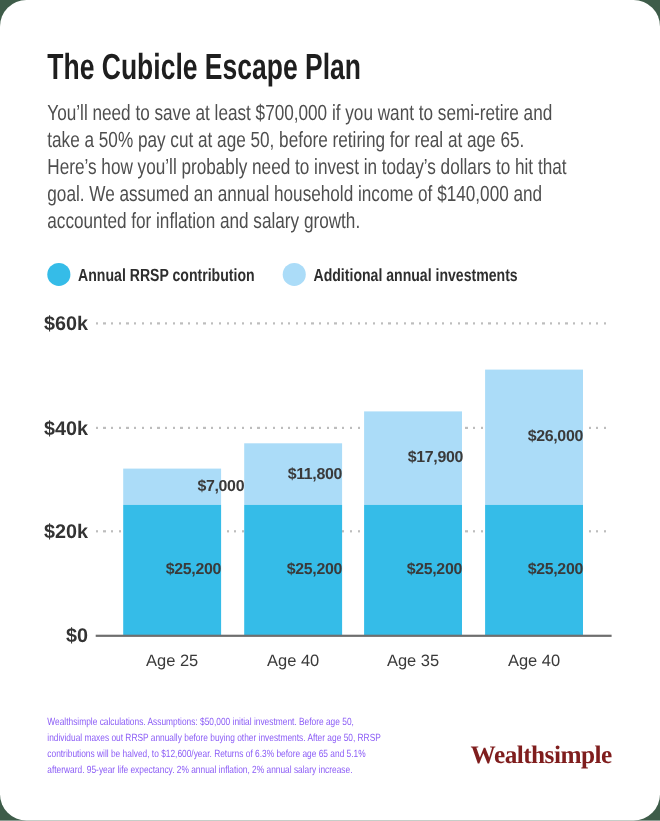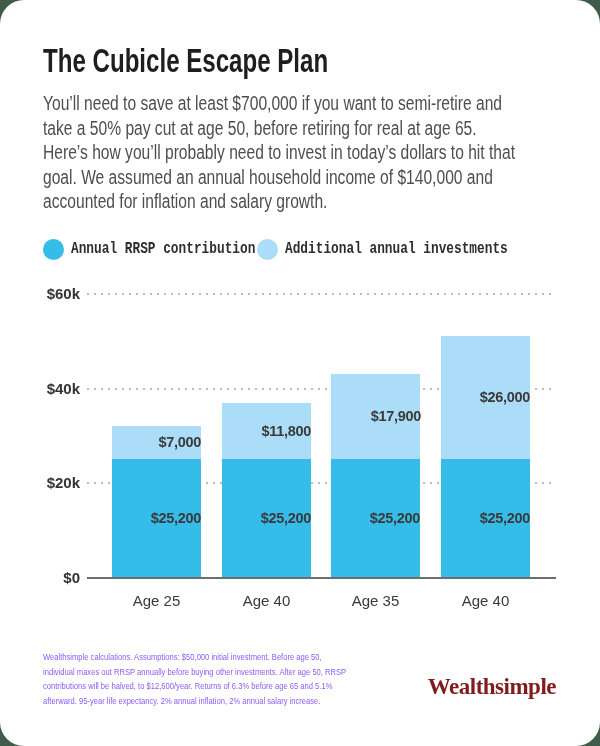--- a/index.html
+++ b/index.html
@@ -25,38 +25,38 @@
     white-space: nowrap;
     transform: scaleX(0.73); transform-origin: left top;
     letter-spacing: 0;
   }
   .intro { left: 43px; top: 91px; color: #4E4E4E; }
   .intro .line {
     font-size: 20px; line-height: 24.5px; white-space: nowrap;
     transform: scaleX(0.78); transform-origin: left top;
   }
 
-  .legend-item { display: flex; align-items: center; top: 238px; height: 22px; font-family: Liberation Mono, monospace; }
+  .legend-item { display: flex; align-items: flex-end; top: 238px; height: 22px; }
   .legend-dot {
     width: 21px; height: 21px; border-radius: 50%;
     margin-right: 7px; flex: 0 0 auto;
   }
   .legend-label {
     font-size: 16px; font-weight: bold; color: #2E2E2E; white-space: nowrap;
     transform: scaleX(0.80); transform-origin: left center;
   }
 
   #chart { left: 0; top: 0; width: 600px; height: 746px; pointer-events: none; }
   .gridline {
     height: 2px;
     background: repeating-linear-gradient(90deg, #BDBDBD 0 2px, transparent 2px 7px);
   }
   .tick-label {
     width: 62px; text-align: right;
-    font-size: 15px; font-weight: bold; color: #333333;
+    font-size: 18px; font-weight: bold; color: #333333;
     line-height: 18px; white-space: nowrap;
   }
   .axis-line { height: 2px; background: #6E6E6E; }
   .bar-seg {}
   .bar-value {
     text-align: right; font-size: 14.5px; font-weight: bold;
     color: #3A3A3A; line-height: 18px; white-space: nowrap;
     letter-spacing: -0.3px;
   }
   .x-label {
@@ -103,21 +103,21 @@
   <div id="chart" class="abs">
       <div class="gridline abs" style="left: 87px; top: 293px; width: 469px;"></div>
       <div class="tick-label abs" style="left: 18px; top: 285px;">$60k</div>
       <div class="gridline abs" style="left: 87px; top: 387.667px; width: 469px;"></div>
       <div class="tick-label abs" style="left: 18px; top: 379.667px;">$40k</div>
       <div class="gridline abs" style="left: 87px; top: 482.333px; width: 469px;"></div>
       <div class="tick-label abs" style="left: 18px; top: 474.333px;">$20k</div>
       <div class="tick-label abs" style="left: 18px; top: 569px;">$0</div>
       <div class="bar-seg abs" style="left: 112px; top: 425.587px; width: 89px; height: 33.1333px; background: rgb(171, 220, 248);"></div>
       <div class="bar-seg abs" style="left: 112px; top: 458.72px; width: 89px; height: 119.28px; background: rgb(53, 188, 232);"></div>
-      <div class="bar-value abs" style="left: 112px; top: 433.153px; width: 89px;">$7,000</div>
+      <div class="bar-value abs" style="left: 112px; top: 433.153px; width: 110px;">$7,000</div>
       <div class="bar-value abs" style="left: 112px; top: 509.36px; width: 89px;">$25,200</div>
       <div class="x-label abs" style="left: 111.5px; top: 592px; width: 90px;">Age 25</div>
       <div class="bar-seg abs" style="left: 222px; top: 402.867px; width: 89px; height: 55.8533px; background: rgb(171, 220, 248);"></div>
       <div class="bar-seg abs" style="left: 222px; top: 458.72px; width: 89px; height: 119.28px; background: rgb(53, 188, 232);"></div>
       <div class="bar-value abs" style="left: 222px; top: 421.793px; width: 89px;">$11,800</div>
       <div class="bar-value abs" style="left: 222px; top: 509.36px; width: 89px;">$25,200</div>
       <div class="x-label abs" style="left: 221.5px; top: 592px; width: 90px;">Age 40</div>
       <div class="bar-seg abs" style="left: 331px; top: 373.993px; width: 89px; height: 84.7267px; background: rgb(171, 220, 248);"></div>
       <div class="bar-seg abs" style="left: 331px; top: 458.72px; width: 89px; height: 119.28px; background: rgb(53, 188, 232);"></div>
       <div class="bar-value abs" style="left: 331px; top: 407.357px; width: 90px;">$17,900</div>

